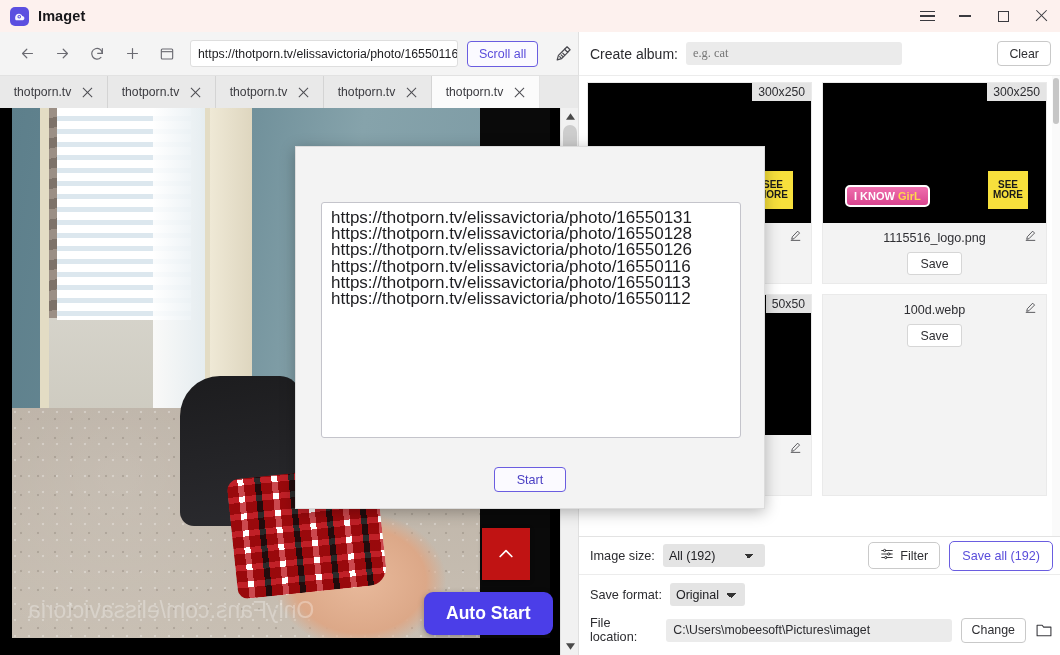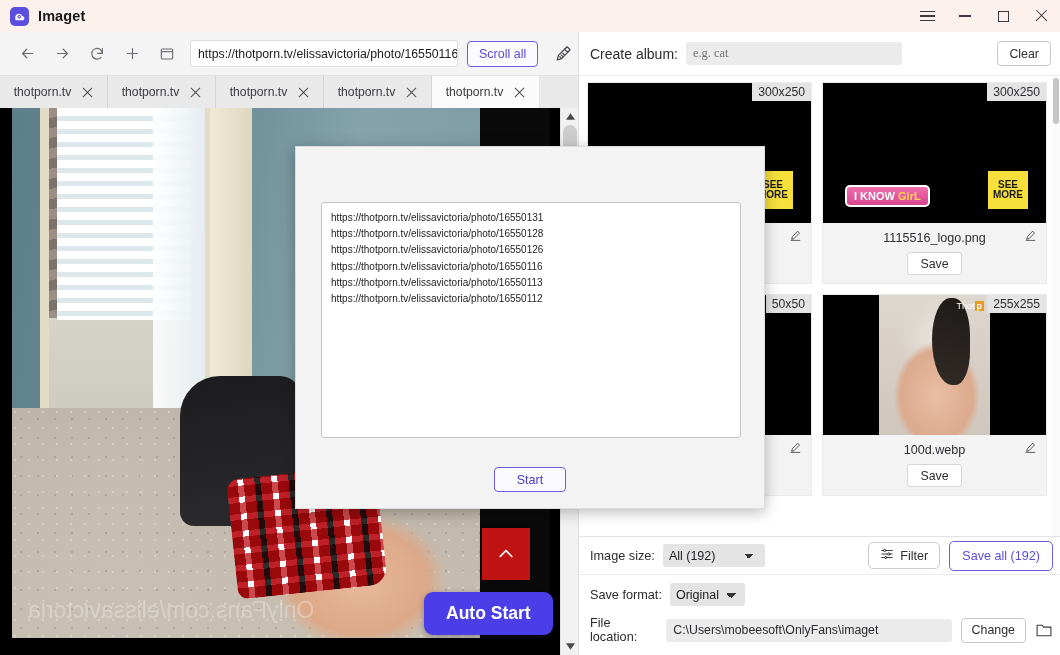--- a/index.html
+++ b/index.html
@@ -428,21 +428,21 @@
   }
   #modal-close i {
     position: absolute; top: 7px; left: -1px; width: 17px; height: 1.5px; background: #2b2b2f;
   }
   #modal-close i:first-child { transform: rotate(45deg); }
   #modal-close i:last-child { transform: rotate(-45deg); }
   #modal-textarea {
     position: absolute; top: 55px; left: 25px; width: 420px; height: 236px;
     background: #fff; border: 1px solid #c4c4cb; border-radius: 3px;
     padding: 7px 9px;
-    font-size: 10px; color: #1d1d20; line-height: 16.2px;
+    font-size: 17px; color: #1d1d20; line-height: 16.2px;
     font-family: "Liberation Sans", sans-serif;
     overflow: hidden; resize: none;
     white-space: pre;
   }
   #modal-start {
     position: absolute; top: 320px; left: 50%; transform: translateX(-50%);
     width: 72px; height: 25px;
     border: 1px solid #6a5de0; border-radius: 4px;
     background: #fbfaff; color: #4a3fc4; font-size: 12.6px;
     display: flex; align-items: center; justify-content: center;
@@ -674,29 +674,20 @@
             <svg width="13" height="13" viewBox="0 0 24 24" fill="none" stroke="#3a3a3f" stroke-width="1.5" stroke-linecap="round">
                 <path d="M16.5 4.5l3 3L9 18l-4 1 1-4z"></path>
                 <path d="M4 21h16"></path>
               </svg>
           </span>
         </div>
         <div class="savebtn">Save</div>
       </div>
 
       <div class="card">
-        <div class="thumb">
-          <div class="ph-person">
-            <div class="ph-hair"></div>
-          </div>
-          <div class="wm-small">
-            <span>Thot</span><b>p</b>
-          </div>
-          <div class="dimbadge">255x255</div>
-        </div>
         <div class="cardname">
           <span>100d.webp</span>
           <span class="pencil">
             <svg width="13" height="13" viewBox="0 0 24 24" fill="none" stroke="#3a3a3f" stroke-width="1.5" stroke-linecap="round">
                 <path d="M16.5 4.5l3 3L9 18l-4 1 1-4z"></path>
                 <path d="M4 21h16"></path>
               </svg>
           </span>
         </div>
         <div class="savebtn">Save</div>
@@ -734,21 +725,21 @@
     <div id="ctrl-row2">
       <span class="ctrl-label">Save format:</span>
       <select id="fmt-select">
         <option>Original</option>
       </select>
     </div>
 
     <div id="ctrl-row3">
       <span class="ctrl-label">File location:</span>
       <div id="loc-field">
-        <span>C:\Users\mobeesoft\OnlyFans\imaget</span>
+        <span>C:\Users\mobeesoft\Pictures\imaget</span>
       </div>
       <div id="change-btn">
         <span>Change</span>
       </div>
       <div id="folder-btn">
         <svg width="18" height="16" viewBox="0 0 24 22" fill="none" stroke="#3a3a3f" stroke-width="1.5" stroke-linejoin="round">
             <path d="M2.5 19V4.5h7l2 2.5h10V19z"></path>
           </svg>
       </div>
     </div>

